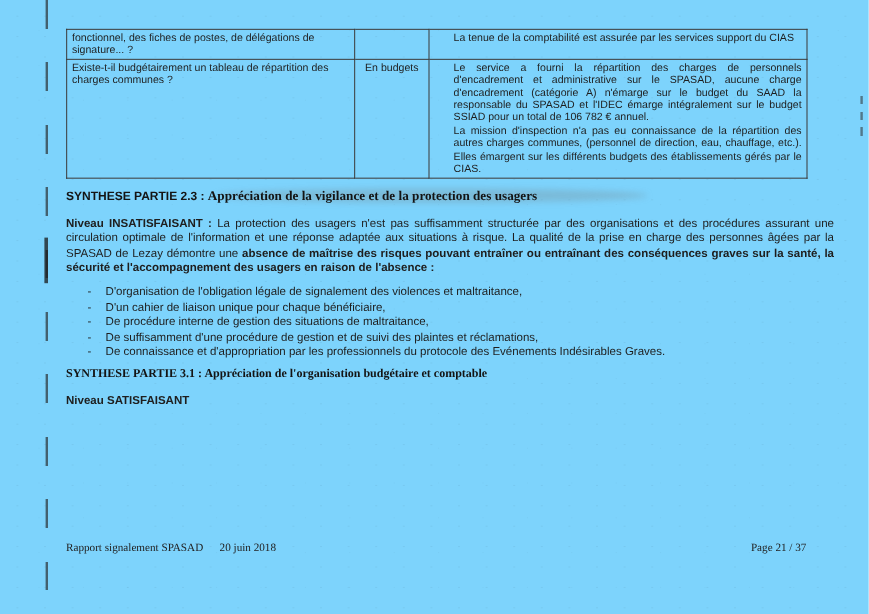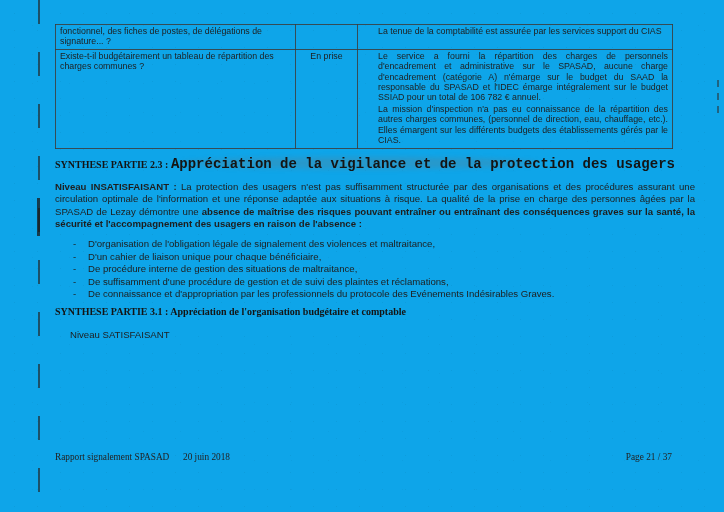--- a/index.html
+++ b/index.html
@@ -1,18 +1,18 @@
 <!DOCTYPE html>
 <html lang="fr"><head>
 <meta charset="utf-8">
 <style>
   html,body { margin:0; padding:0; background:#ffffff; }
   .page {
     position:relative; width:724px; height:512px;
-    background:#0ea5e9; overflow:hidden;
+    background:#7dd3fc; overflow:hidden;
     font-family:"Liberation Sans", sans-serif;
     color:#1e1e1e;
   }
   
   .page::before {
     content:""; position:absolute; inset:0; pointer-events:none;
     background-image:
       radial-gradient(rgba(0,0,0,.05) .5px, transparent .7px),
       radial-gradient(rgba(0,0,0,.035) .5px, transparent .7px);
     background-size:23px 17px, 37px 29px;
@@ -42,43 +42,43 @@
   .qtable tr.r2 { height:74px; }
   .qtable .c2 { text-align:center; }
   .qtable .c3 p { margin:0 0 1px 0; text-align:justify;padding-left:16px; }
 
   
   .smudge23 {
     position:absolute; left:180px; top:157px; width:360px; height:12px;
     background:rgba(115,115,115,.25); filter:blur(2.5px); border-radius:50%;
   }
   .h23 { position:absolute; left:55px; top:154px; font-weight:bold; color:#141414; white-space:nowrap; }
-  .h23 .hlabel { font-family:Liberation Serif, serif; font-size:10px; }
-  .h23 .hrest  { font-family:Liberation Mono, monospace; font-size:14px; }
+  .h23 .hlabel { font-family:Liberation Sans, sans-serif; font-size:10px; }
+  .h23 .hrest  { font-family:Liberation Serif, serif; font-size:11px; }
 
   .para {
     position:absolute; left:55px; top:181px; width:640px;
     font-size:9.6px; line-height:12.4px; text-align:justify;
   }
   .b { font-weight:bold;margin-top:28px; }
 
   .bullets {
     position:absolute; left:88px; top:238px; width:600px;
     margin:0; padding:0; list-style:none;
     font-size:9.6px; line-height:12.6px;
   }
   .bullets li { position:relative; }
   .bullets li::before { content:"-"; position:absolute; left:-15px; top:0; }
 
   
   .h24 {
     position:absolute; left:55px; top:306px;
     font-family:"Liberation Serif", serif; font-size:10px; font-weight:bold; color:#141414; white-space:nowrap;
   }
-  .level24 { position:absolute; left:70px; top:329px; font-size:9.6px; font-weight:normal; }
+  .level24 { position:absolute; left:55px; top:329px; font-size:9.6px; font-weight:bold; }
 
   
   .footer { position:absolute; left:55px; right:52px; top:452px; height:14px; font-family:"Liberation Serif", serif; font-size:9.3px; color:#222; }
   .footer .f-left { position:absolute; left:0; top:0; }
   .footer .f-date { position:absolute; left:128px; top:0; }
   .footer .f-page { position:absolute; right:0; top:0; }
 </style>
 </head>
 <body>
 
@@ -105,21 +105,21 @@
           </td>
           <td class="c3">
             <p>La tenue de la comptabilité est assurée par les services support du CIAS</p>
           </td>
         </tr>
         <tr class="r2">
           <td class="c1">
             <span>Existe-t-il budgétairement un tableau de répartition des charges communes ?</span>
           </td>
           <td class="c2">
-            <span>En prise</span>
+            <span>En budgets</span>
           </td>
           <td class="c3">
             <p>Le service a fourni la répartition des charges de personnels d'encadrement et administrative sur le SPASAD, aucune charge d'encadrement (catégorie A) n'émarge sur le budget du SAAD la responsable du SPASAD et l'IDEC émarge intégralement sur le budget SSIAD pour un total de 106 782 € annuel.</p>
             <p>La mission d'inspection n'a pas eu connaissance de la répartition des autres charges communes, (personnel de direction, eau, chauffage, etc.). Elles émargent sur les différents budgets des établissements gérés par le CIAS.</p>
           </td>
         </tr>
       </tbody>
     </table>
 
     <div class="smudge23"></div>

